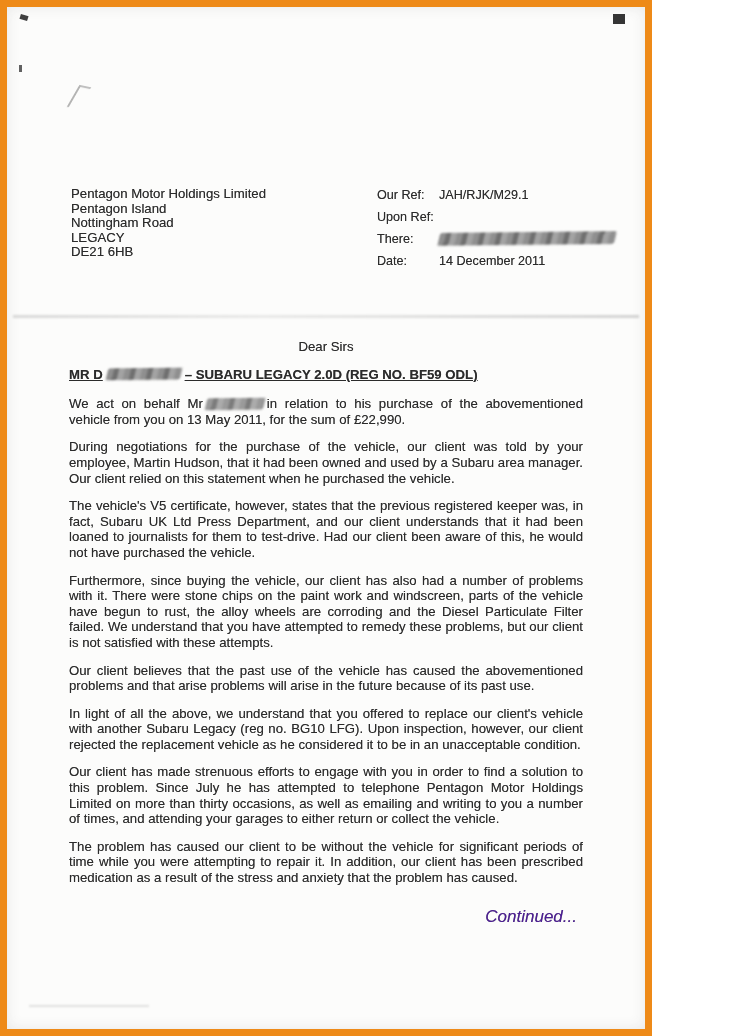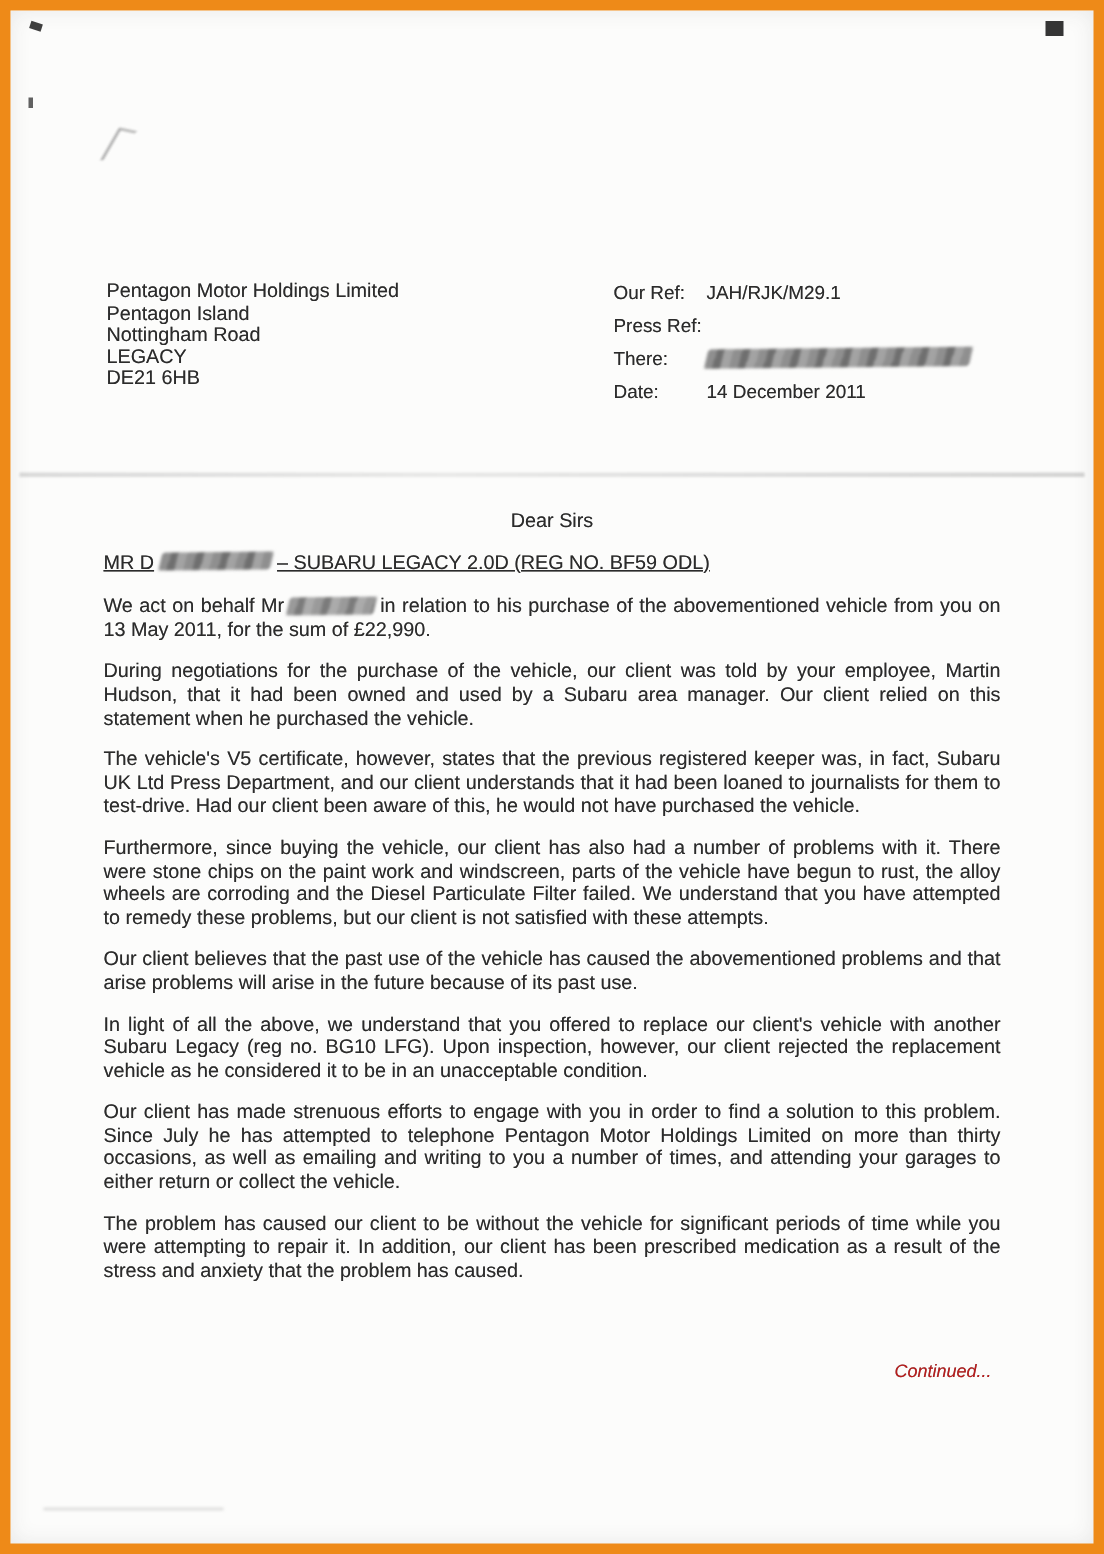--- a/index.html
+++ b/index.html
@@ -1,32 +1,32 @@
 <!DOCTYPE html>
 <html><head>
 <meta charset="utf-8">
 <style>
   html,body{margin:0;padding:0;background:#ffffff;}
   .page{
     position:relative;
-    width:736px;height:1036px;
+    width:652px;height:1036px;
     box-sizing:border-box;
     border:7px solid #ee8a18;
     background:#fcfcfb;
     font-family:"Liberation Sans",sans-serif;
     color:#2b2b2b;
     overflow:hidden;
     box-shadow:inset 0 0 14px rgba(60,60,60,0.10);
   }
   .txt{ text-shadow:0 0 0.35px rgba(40,40,40,0.55); }
 
   
   .sender{position:absolute;left:64px;top:180px;font-size:13.2px;line-height:14.6px;}
   .refs{position:absolute;left:370px;top:181px;font-size:12.6px;}
-  .ref-row{display:flex;align-items:center;height:14px;margin-bottom:8px;margin-left:32px;}
+  .ref-row{display:flex;align-items:center;height:14px;margin-bottom:8px;}
   .ref-label{width:62px;flex:0 0 62px;}
   .ref-value{white-space:nowrap;}
 
   
   .redact{
     display:inline-block;vertical-align:middle;
     height:12px;border-radius:2px;
     background:repeating-linear-gradient(93deg,#8f8f8f 0 6px,#6f6f6f 6px 11px,#a3a3a3 11px 17px);
     filter:blur(1.1px);
     transform:skewX(-14deg) rotate(-0.6deg);
@@ -60,28 +60,28 @@
 
   
   .body{
     position:absolute;left:62px;right:62px;top:332px;
     font-size:13.2px;line-height:15.6px;
     text-align:justify;
   }
   .body p{margin:0 0 12px 0;}
   .salutation{text-align:center;}
   .subject{
-    font-weight:normal;
+    font-weight:bold;
     text-decoration:underline;
     text-align:left;
     margin-bottom:14px !important;
   }
   .continued{
     position:absolute;right:68px;top:900px;
-    font-size:12px;font-style:italic;color:#b91c1c;
+    font-size:17px;font-style:italic;color:#4c1d95;
   }
 </style>
 </head>
 <body>
 
 <div class="page">
 
   <div class="art art-tl"></div>
   <div class="art art-tl2"></div>
   <div class="art art-tr"></div>
@@ -96,21 +96,21 @@
     <div>LEGACY</div>
     <div>DE21 6HB</div>
   </div>
 
   <div class="refs txt">
     <div class="ref-row">
       <span class="ref-label">Our Ref:</span>
       <span class="ref-value">JAH/RJK/M29.1</span>
     </div>
     <div class="ref-row">
-      <span class="ref-label">Press Ref:</span>
+      <span class="ref-label">Upon Ref:</span>
       <span class="ref-value"></span>
     </div>
     <div class="ref-row">
       <span class="ref-label">There:</span>
       <span class="redact email"></span>
     </div>
     <div class="ref-row">
       <span class="ref-label">Date:</span>
       <span class="ref-value">14 December 2011</span>
     </div>

